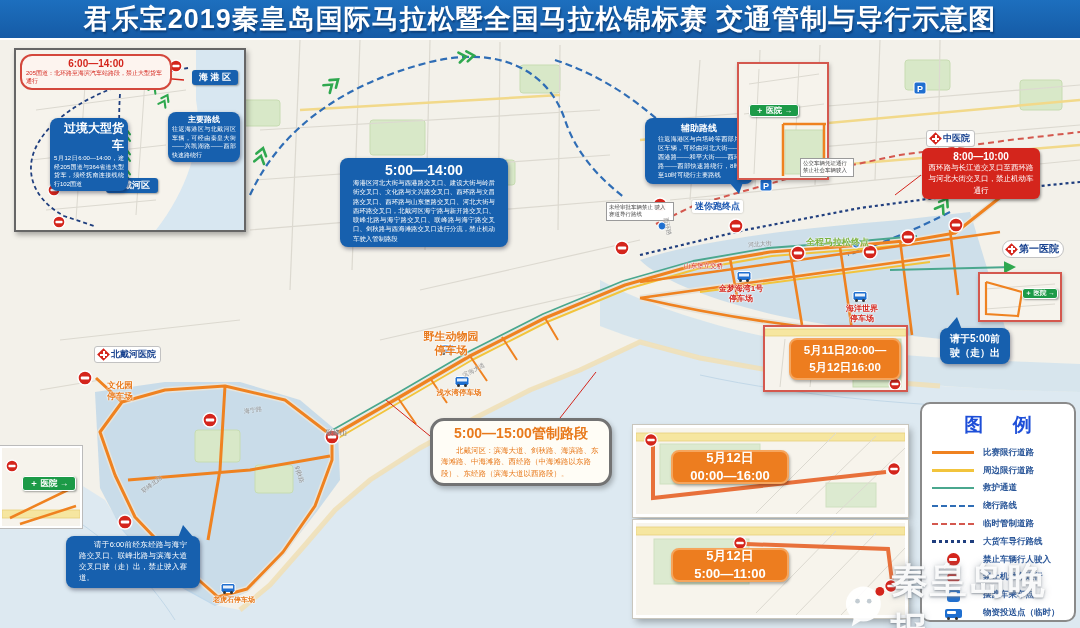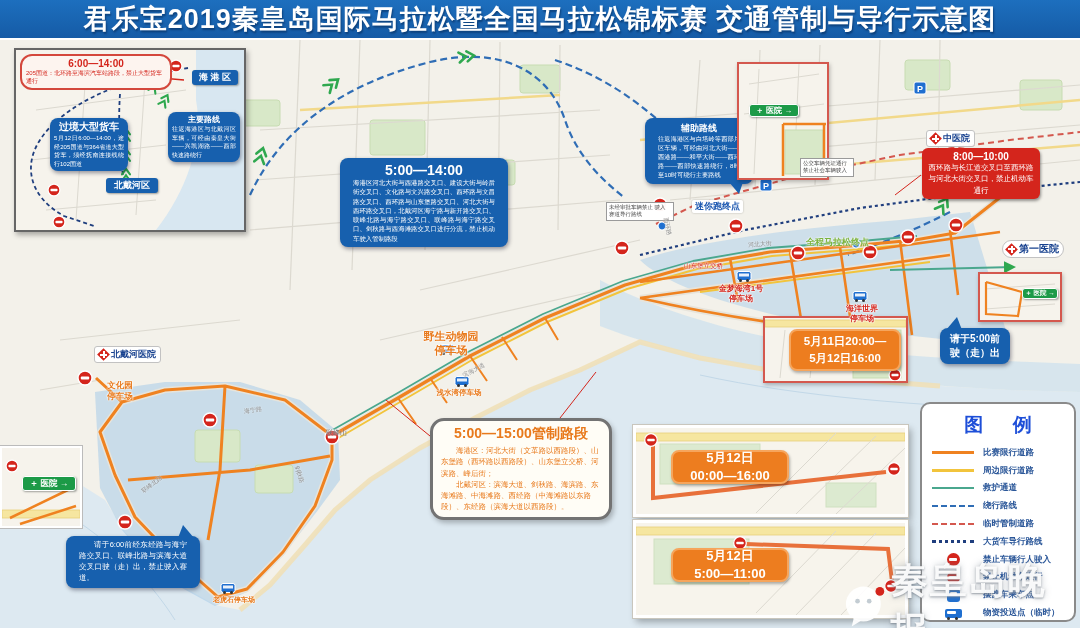--- a/index.html
+++ b/index.html
@@ -248,21 +248,21 @@
           <use href="#noent" transform="translate(38,140) scale(.85)"></use>
           <use href="#noent" transform="translate(43,172) scale(.85)"></use>
       </svg>
       <div class="abs notice" style="left:4px;top:4px;width:152px;">
         <div class="bt">6:00—14:00</div>
         <div class="bb">205国道：北环路至海滨汽车站路段，禁止大型货车通行</div>
       </div>
       <div class="abs tag" style="left:176px;top:20px;width:46px;font-size:9px;padding:1px 0;">海 港 区</div>
       <div class="abs tag" style="left:90px;top:128px;width:52px;font-size:9px;padding:1px 0;">北戴河区</div>
       <div class="abs bluebox" style="left:34px;top:68px;width:78px;padding:2px 4px;">
-        <div class="bt" style="font-size:10px;">过境大型货车</div>
+        <div class="bt" style="font-size:12px;text-align:right;">过境大型货车</div>
         <div class="bb" style="font-size:6px;">5月12日6:00—14:00，途经205国道与364省道大型货车，须经抚南连接线绕行102国道</div>
       </div>
       <div class="abs bluebox" style="left:152px;top:62px;width:72px;padding:2px 4px;">
         <div class="bt" style="font-size:8px;">主要路线</div>
         <div class="bb" style="font-size:6px;">往返海港区与北戴河区车辆，可经由秦皇大街——兴凯湖路——西部快速路绕行</div>
       </div>
     </div>
 
     <div class="abs bluebox" style="left:340px;top:118px;width:168px;">
       <div class="bt" style="font-size:14px;">5:00—14:00</div>
@@ -299,21 +299,21 @@
         <rect width="80" height="46" fill="#f6f3ec"></rect>
         <g stroke="#dcd9d0" stroke-width="1">
             <path d="M5,15 L75,10"></path>
             <path d="M5,35 L75,30"></path>
           </g>
         <path fill="none" stroke="#ef8220" stroke-width="2.2" d="M6,8 L6,40 L38,42 L42,18 L6,8"></path>
       </svg>
       <div class="abs gsign" style="left:42px;top:14px;width:36px;height:11px;font-size:6.5px;">＋ 医院 →</div>
     </div>
 
-    <div class="abs rinset" style="left:763px;top:276px;width:145px;height:67px;">
+    <div class="abs rinset" style="left:763px;top:285px;width:145px;height:67px;">
       <svg width="141" height="63" viewBox="0 0 141 63">
         <rect width="141" height="63" fill="#f6f3ec"></rect>
         <rect x="0" y="2" width="141" height="7" fill="#f6e6a0" stroke="#e8cf7a" stroke-width=".8"></rect>
         <rect x="88" y="12" width="48" height="48" fill="#d8e8c8" stroke="#c7dcb2"></rect>
         <g stroke="#dcd9d0" stroke-width="1">
             <path d="M20,12 L15,60"></path>
             <path d="M50,12 L45,60"></path>
           </g>
         <use href="#noent" transform="translate(130,57) scale(.85)"></use>
       </svg>
@@ -323,21 +323,20 @@
       </div>
     </div>
 
     <div class="abs bluebox tail-nw" style="left:940px;top:288px;width:70px;padding:4px 2px;">
       <div class="bt" style="font-size:10px;white-space:pre-line;">请于5:00前
 驶（走）出</div>
     </div>
 
     <div class="abs ctrl" style="left:430px;top:378px;width:182px;">
       <div class="bt">5:00—15:00管制路段</div>
-      <div class="bb">海港区：河北大街（文革路以西路段）、山东堡路（西环路以西路段）、山东堡立交桥、河滨路、峰后街；</div>
       <div class="bb">北戴河区：滨海大道、剑秋路、海滨路、东海滩路、中海滩路、西经路（中海滩路以东路段）、东经路（滨海大道以西路段）。</div>
     </div>
 
     <div class="abs panel" style="left:633px;top:385px;width:275px;height:92px;">
       <svg width="269" height="86" viewBox="0 0 269 86">
         <rect width="269" height="86" fill="#f7f4ec"></rect>
         <rect x="0" y="5" width="269" height="8" fill="#f6e6a0" stroke="#e8cf7a" stroke-width=".8"></rect>
         <rect x="24" y="16" width="100" height="40" fill="#dcead0" stroke="#cfe0c0"></rect>
         <rect x="190" y="55" width="50" height="24" fill="#dcead0" stroke="#cfe0c0"></rect>
         <g stroke="#dcd9d0" stroke-width="1">

